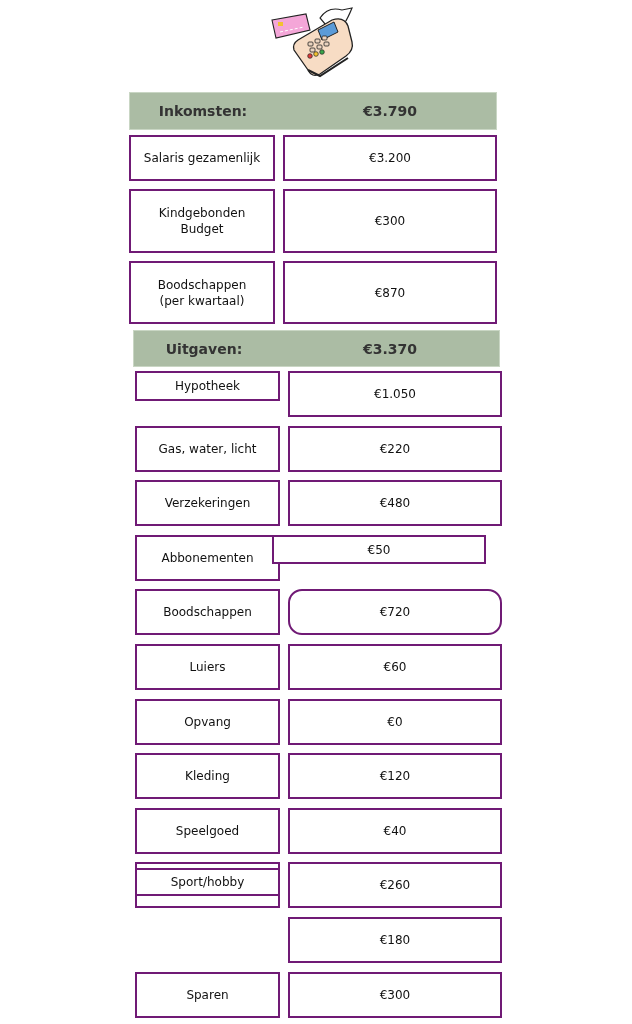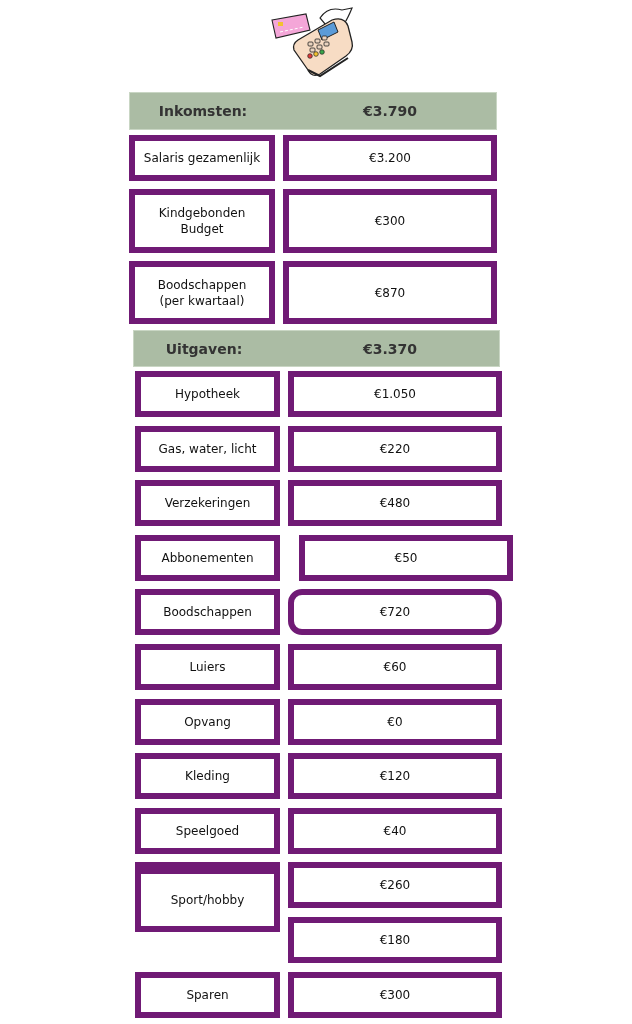--- a/index.html
+++ b/index.html
@@ -2,21 +2,21 @@
 <html><head>
 <meta charset="utf-8">
 <style>
   html, body { margin:0; padding:0; background:#ffffff; }
   body { width:632px; height:1024px; position:relative; overflow:hidden;
          font-family:"Liberation Sans", sans-serif; color:#111; }
   .illus { position:absolute; left:268px; top:4px; width:92px; height:76px; }
   .hdr { position:absolute; background:#abbca4; border:1px solid #c9d6c4; box-sizing:border-box;
          font-family:"DejaVu Sans", sans-serif; font-weight:bold; font-size:14px; color:#333; }
   .hdr span { position:absolute; top:50%; transform:translate(-50%,-50%); white-space:nowrap; }
-  .cell { position:absolute; box-sizing:border-box; border:6px solid #701a75; background:#fff;
+  .cell { position:absolute; box-sizing:border-box; border:2px solid #701a75; background:#fff;
           display:flex; align-items:center; justify-content:center; text-align:center;
           font-family:"DejaVu Sans", sans-serif; font-size:12px; line-height:16px; color:#111; }
   .cell span { white-space:pre-line; }
 </style>
 </head>
 <body>
 
 <div class="illus">
   <svg width="92" height="76" viewBox="0 0 92 76">
     <path d="M52 14 Q60 2 74 6 L84 4 Q80 14 76 20 L62 26 Z" fill="#fff" stroke="#222" stroke-width="1.2"></path>
@@ -67,42 +67,42 @@
 <div class="cell" style="left:283px;top:261px;width:214px;height:63px;">
     <span>€870</span>
   </div>
 
 <div class="hdr" style="left:133px;top:330px;width:367px;height:37px;">
   <span style="left:70px;">Uitgaven:</span>
   <span style="left:256px;">€3.370</span>
 </div>
 
 <div id="expense-rows">
-    <div class="cell" style="left: 135px; top: 371px; width: 145px; height: 46px;">
+    <div class="cell" style="left: 135px; top: 371px; width: 145px; height: 30px;">
       <span>Hypotheek</span>
     </div>
     <div class="cell" style="left: 288px; top: 371px; width: 214px; height: 46px;">
       <span>€1.050</span>
     </div>
     <div class="cell" style="left: 135px; top: 426px; width: 145px; height: 46px;">
       <span>Gas, water, licht</span>
     </div>
     <div class="cell" style="left: 288px; top: 426px; width: 214px; height: 46px;">
       <span>€220</span>
     </div>
     <div class="cell" style="left: 135px; top: 480px; width: 145px; height: 46px;">
       <span>Verzekeringen</span>
     </div>
     <div class="cell" style="left: 288px; top: 480px; width: 214px; height: 46px;">
       <span>€480</span>
     </div>
     <div class="cell" style="left: 135px; top: 535px; width: 145px; height: 46px;">
       <span>Abbonementen</span>
     </div>
-    <div class="cell" style="left: 299px; top: 535px; width: 214px; height: 46px;">
+    <div class="cell" style="left: 272px; top: 535px; width: 214px; height: 29px;">
       <span>€50</span>
     </div>
     <div class="cell" style="left: 135px; top: 589px; width: 145px; height: 46px;">
       <span>Boodschappen</span>
     </div>
     <div class="cell" style="left: 288px; top: 589px; width: 214px; height: 46px; border-radius: 14px;">
       <span>€720</span>
     </div>
     <div class="cell" style="left: 135px; top: 644px; width: 145px; height: 46px;">
       <span>Luiers</span>
@@ -127,21 +127,21 @@
     </div>
     <div class="cell" style="left: 288px; top: 808px; width: 214px; height: 46px;">
       <span>€40</span>
     </div>
     <div class="cell" style="left: 135px; top: 862px; width: 145px; height: 46px;">
       <span>Uitjes</span>
     </div>
     <div class="cell" style="left: 288px; top: 862px; width: 214px; height: 46px;">
       <span>€260</span>
     </div>
-    <div class="cell" style="left: 135px; top: 868px; width: 145px; height: 64px;">
+    <div class="cell" style="left: 135px; top: 868px; width: 145px; height: 28px;">
       <span>Sport/hobby</span>
     </div>
     <div class="cell" style="left: 288px; top: 917px; width: 214px; height: 46px;">
       <span>€180</span>
     </div>
     <div class="cell" style="left: 135px; top: 972px; width: 145px; height: 46px;">
       <span>Sparen</span>
     </div>
     <div class="cell" style="left: 288px; top: 972px; width: 214px; height: 46px;">
       <span>€300</span>

